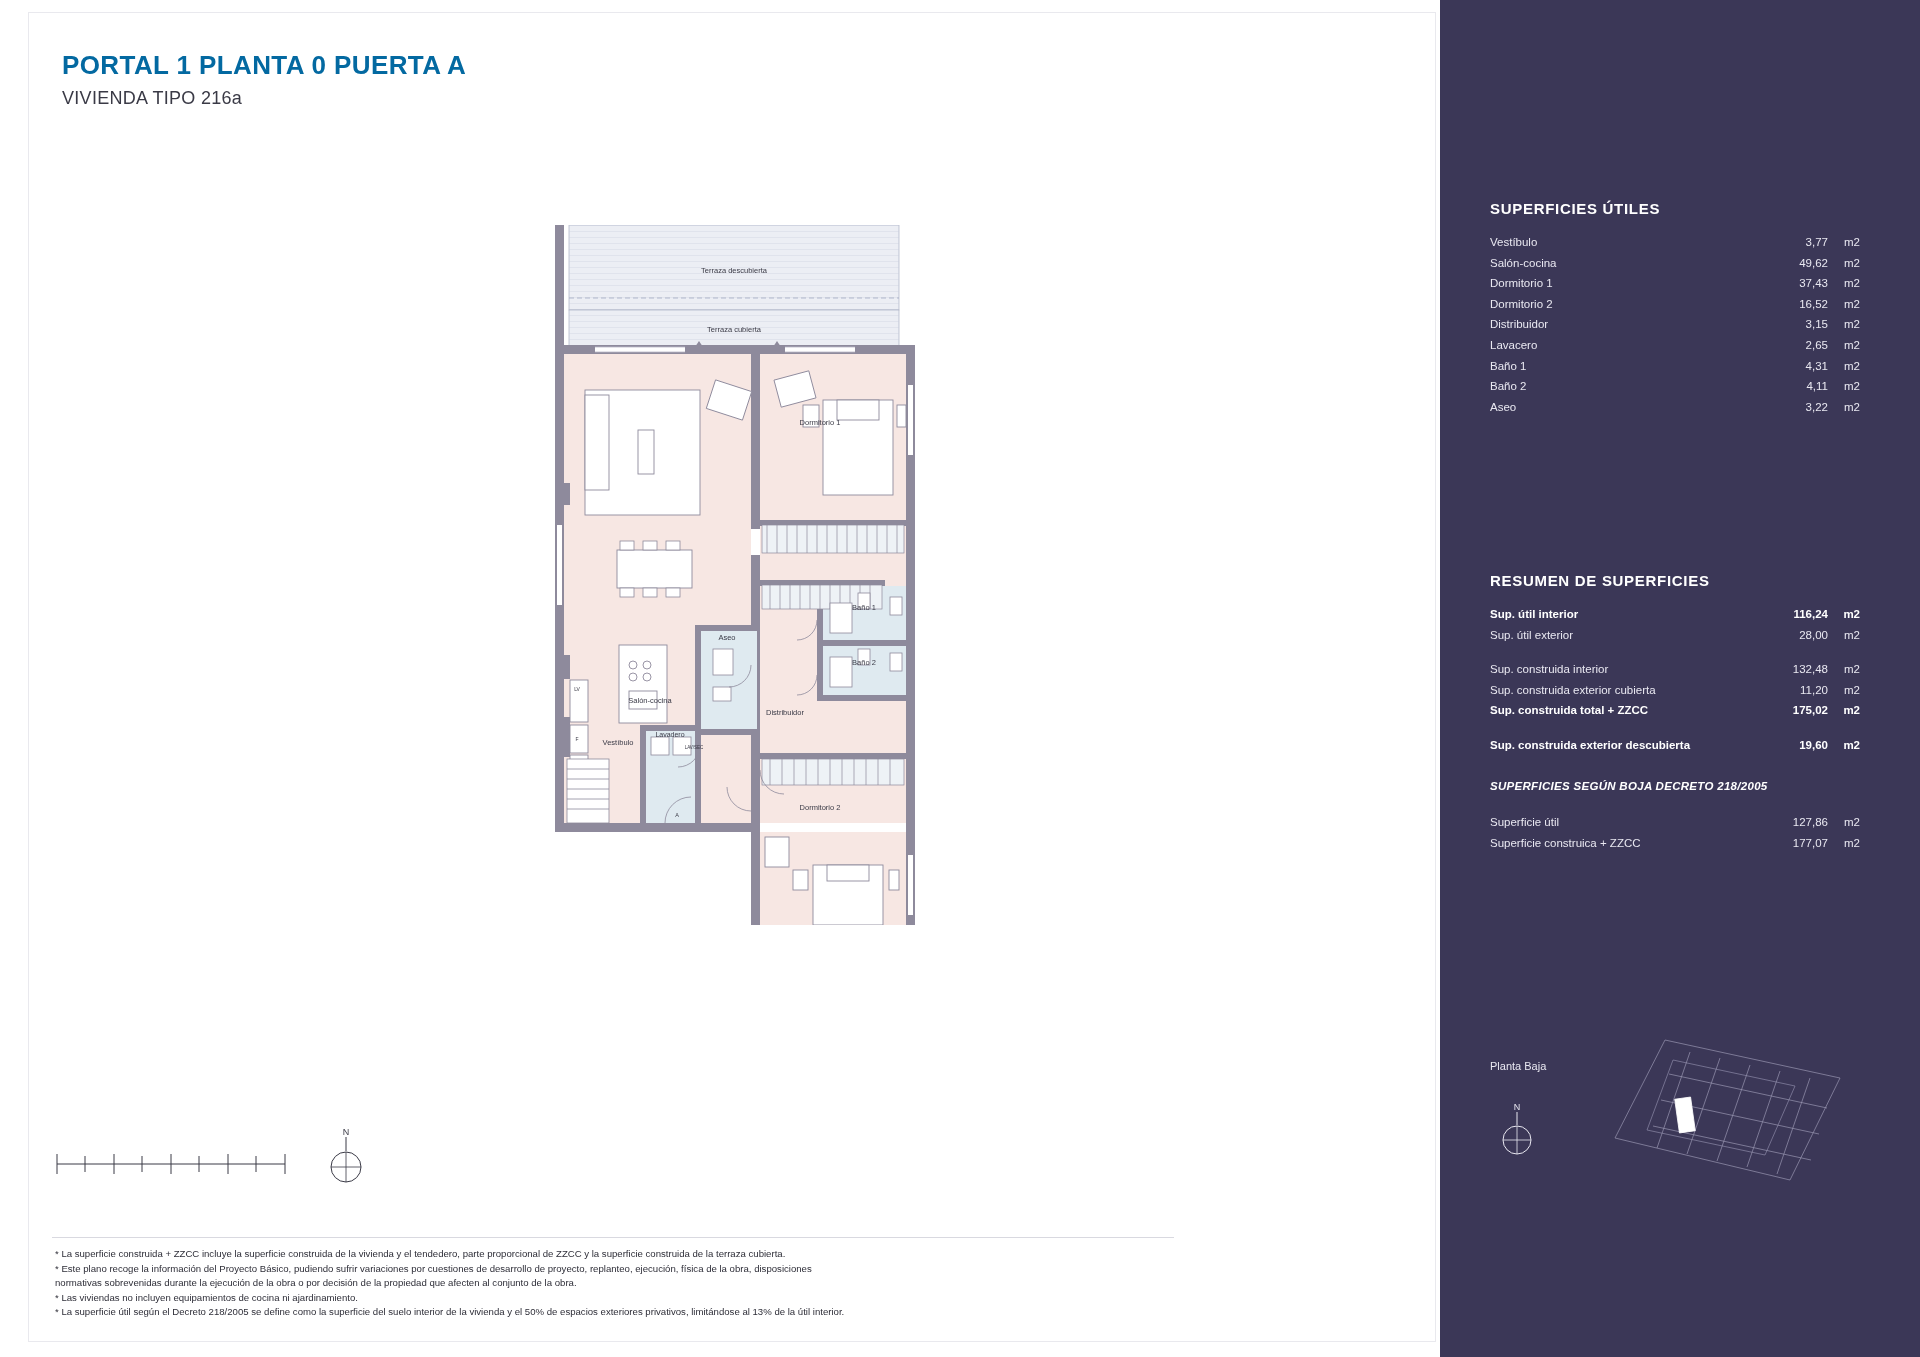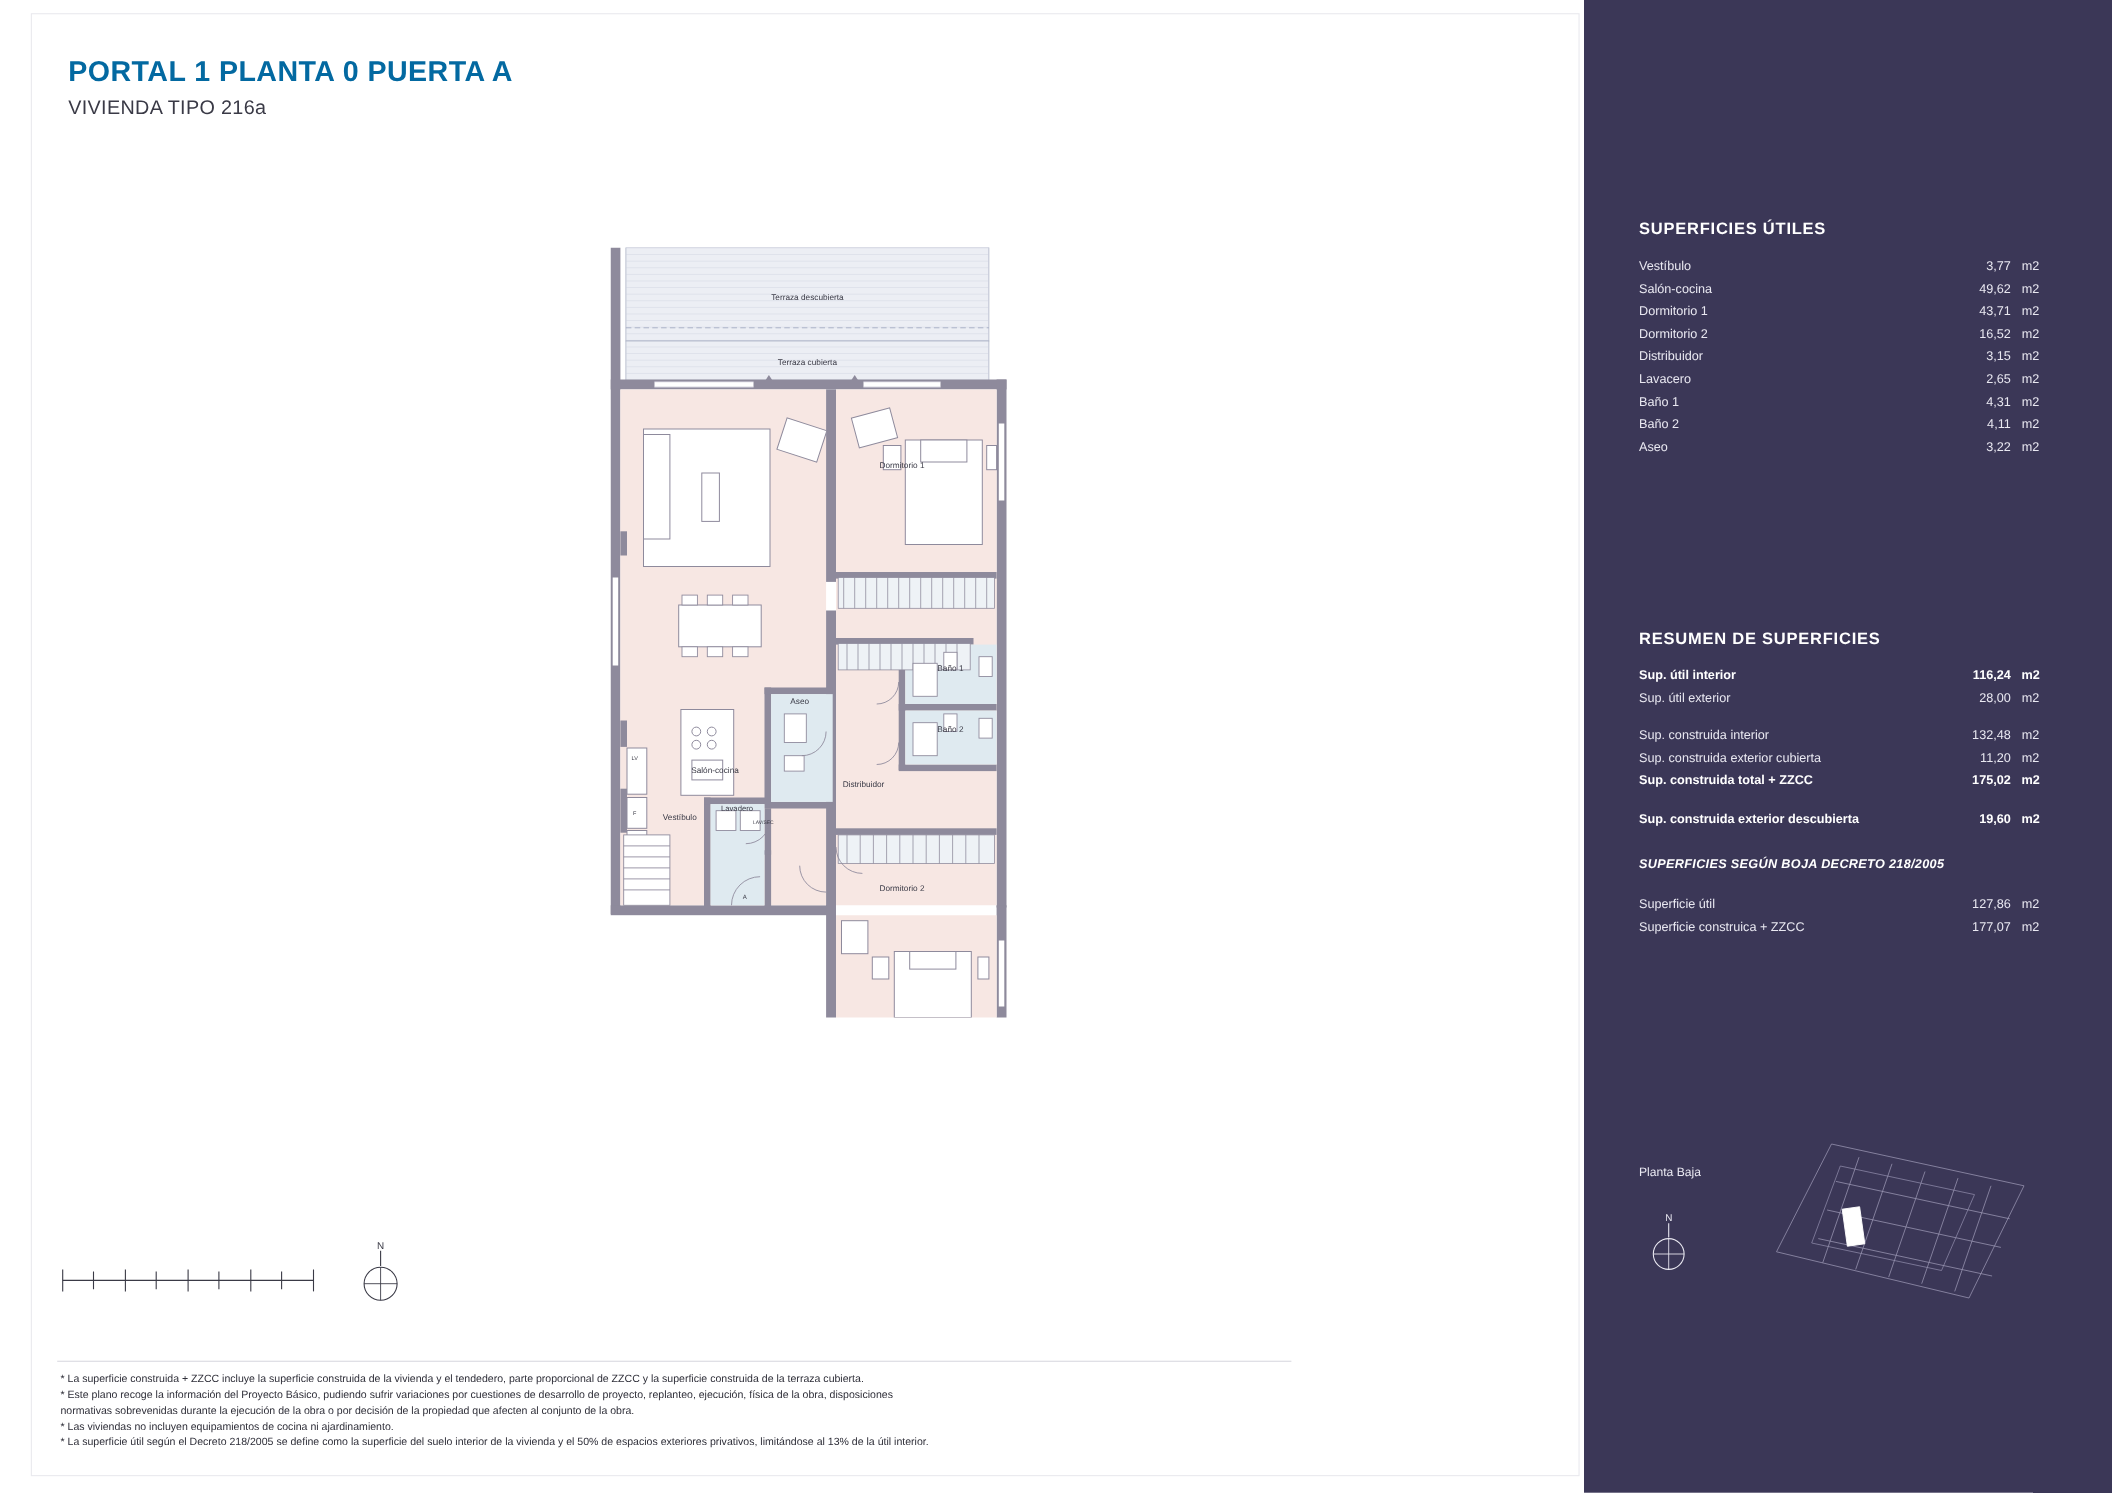--- a/index.html
+++ b/index.html
@@ -83,21 +83,21 @@
     white-space: nowrap;
   }
   .row .lbl { flex: 1 1 auto; }
   .row .val {
     width: 86px;
     text-align: right;
     padding-right: 4px;
   }
   .row .unit {
     width: 28px;
-    text-align: center;
+    text-align: right;
   }
   .row.bold, .row.bold .val, .row.bold .unit { font-weight: bold; color:#ffffff; }
   .row.gap { margin-top: 14px; }
 
   
   .keyplan-label {
     position: absolute;
     color: #e9e8f1;
     font-size: 11px;
   }
@@ -443,21 +443,21 @@
           <span class="val">3,77</span>
           <span class="unit">m2</span>
         </div>
         <div class="row">
           <span class="lbl">Salón-cocina</span>
           <span class="val">49,62</span>
           <span class="unit">m2</span>
         </div>
         <div class="row">
           <span class="lbl">Dormitorio 1</span>
-          <span class="val">43,71</span>
+          <span class="val">37,43</span>
           <span class="unit">m2</span>
         </div>
         <div class="row">
           <span class="lbl">Dormitorio 2</span>
           <span class="val">16,52</span>
           <span class="unit">m2</span>
         </div>
         <div class="row">
           <span class="lbl">Distribuidor</span>
           <span class="val">3,15</span>

